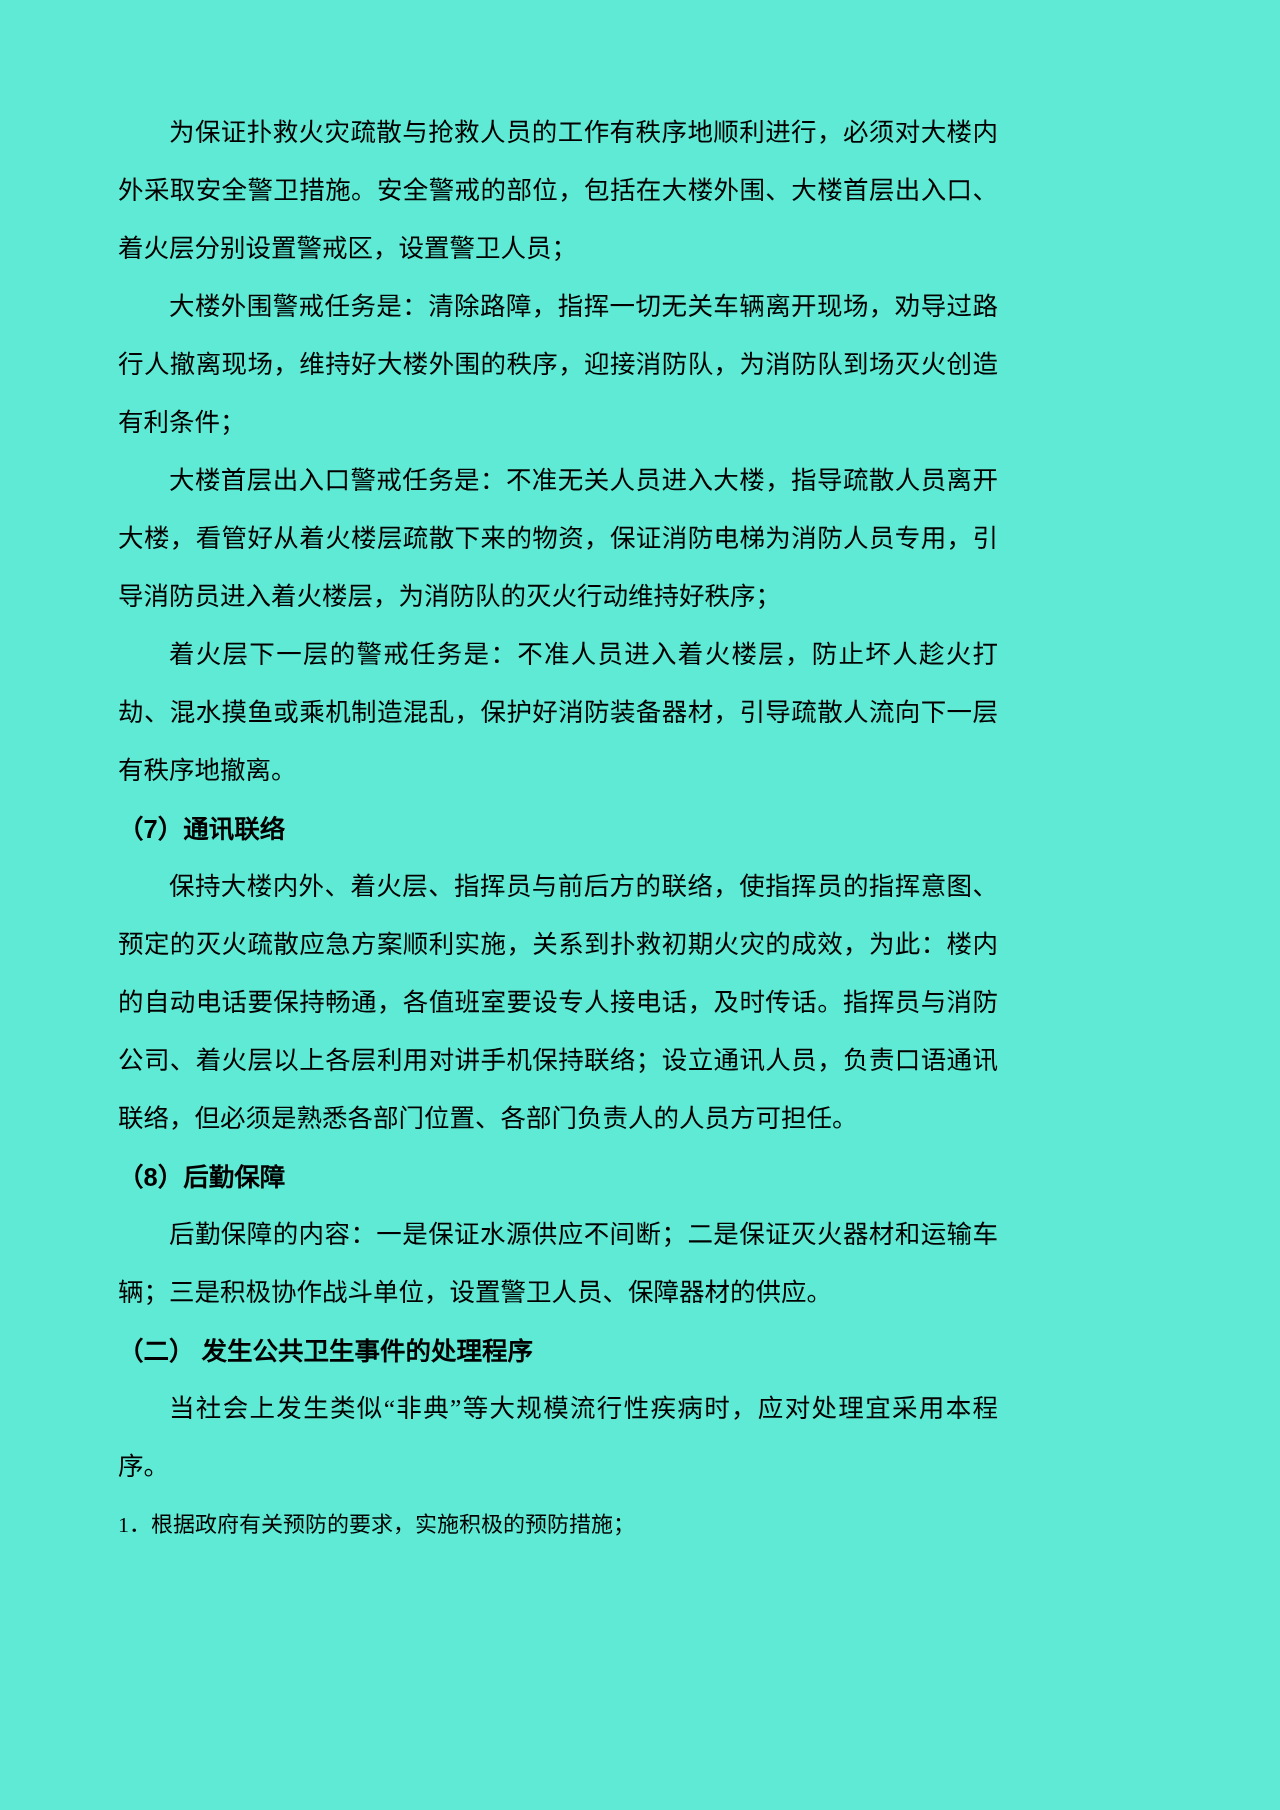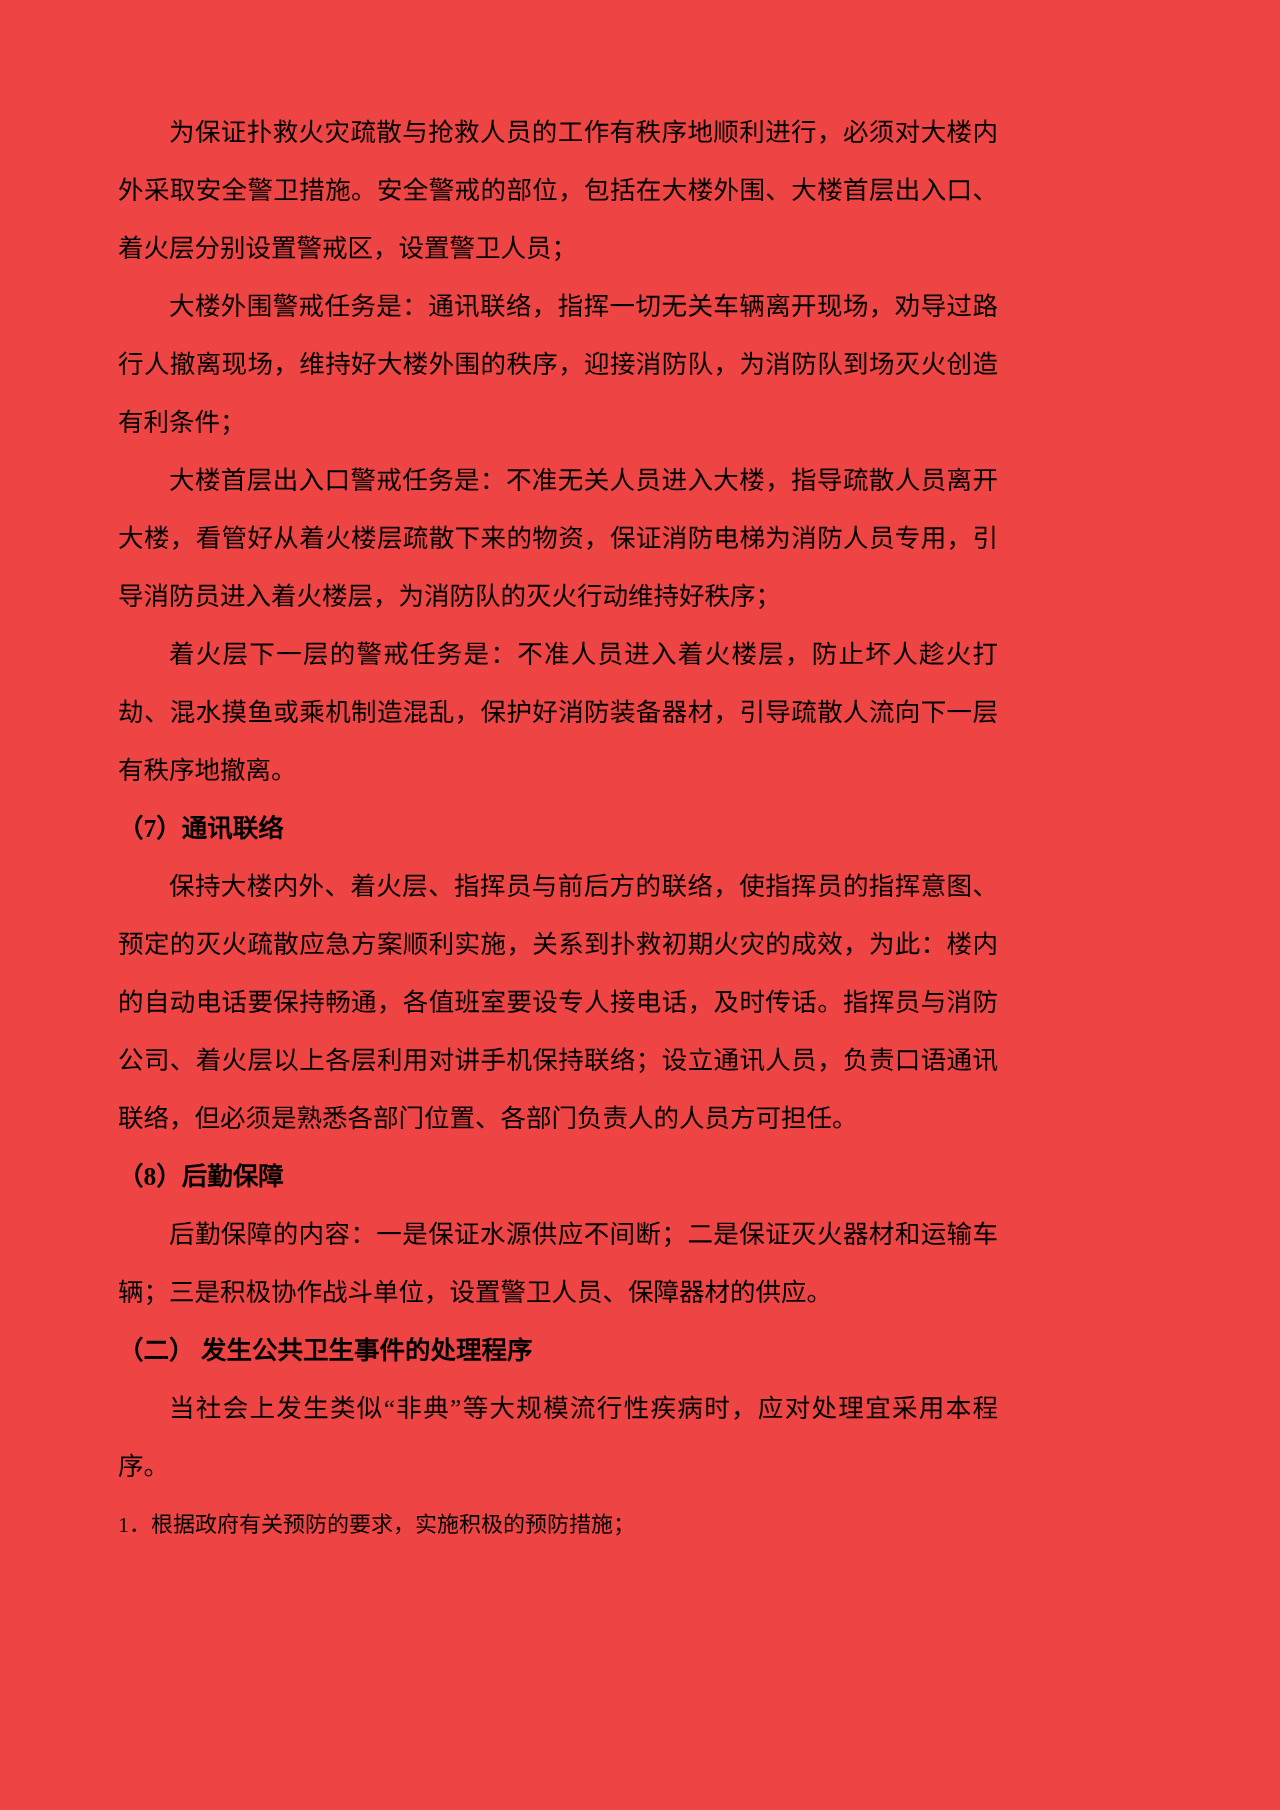--- a/index.html
+++ b/index.html
@@ -10,21 +10,21 @@
   }
   body {
     font-family: "Liberation Serif", "DejaVu Serif", serif;
     color: #000000;
   }
   .page {
     position: relative;
     width: 1280px;
     height: 1810px;
     margin: 0 auto;
-    background: #ef4444;
+    background: #5eead4;
     box-sizing: border-box;
     overflow: hidden;
     padding-left: 33px;
   }
   .content {
     position: absolute;
     left: 118px;
     top: 104px;
     width: 880px;
   }
@@ -40,21 +40,21 @@
     font-weight: 400;
     word-break: break-all;
     white-space: normal;
   }
   
   p.heading {
     margin: 0;
     font-size: 25.5px;
     line-height: 58px;
     font-weight: bold;
-    font-family: Liberation Serif, serif;
+    font-family: Liberation Sans, sans-serif;
     text-indent: 0;
     text-align: left;
     letter-spacing: 0px;
   }
   
   p.list-line {
     margin: 0;
     font-size: 22px;
     line-height: 58px;
     text-align: justify;
@@ -65,21 +65,21 @@
   }
 </style>
 </head>
 <body>
 
 <div class="page">
   <div class="content">
 
     <p class="body-para">为保证扑救火灾疏散与抢救人员的工作有秩序地顺利进行，必须对大楼内外采取安全警卫措施。安全警戒的部位，包括在大楼外围、大楼首层出入口、着火层分别设置警戒区，设置警卫人员；</p>
 
-    <p class="body-para">大楼外围警戒任务是：通讯联络，指挥一切无关车辆离开现场，劝导过路行人撤离现场，维持好大楼外围的秩序，迎接消防队，为消防队到场灭火创造有利条件；</p>
+    <p class="body-para">大楼外围警戒任务是：清除路障，指挥一切无关车辆离开现场，劝导过路行人撤离现场，维持好大楼外围的秩序，迎接消防队，为消防队到场灭火创造有利条件；</p>
 
     <p class="body-para">大楼首层出入口警戒任务是：不准无关人员进入大楼，指导疏散人员离开大楼，看管好从着火楼层疏散下来的物资，保证消防电梯为消防人员专用，引导消防员进入着火楼层，为消防队的灭火行动维持好秩序；</p>
 
     <p class="body-para">着火层下一层的警戒任务是：不准人员进入着火楼层，防止坏人趁火打劫、混水摸鱼或乘机制造混乱，保护好消防装备器材，引导疏散人流向下一层有秩序地撤离。</p>
 
     <p class="heading">（7）通讯联络</p>
 
     <p class="body-para">保持大楼内外、着火层、指挥员与前后方的联络，使指挥员的指挥意图、预定的灭火疏散应急方案顺利实施，关系到扑救初期火灾的成效，为此：楼内的自动电话要保持畅通，各值班室要设专人接电话，及时传话。指挥员与消防公司、着火层以上各层利用对讲手机保持联络；设立通讯人员，负责口语通讯联络，但必须是熟悉各部门位置、各部门负责人的人员方可担任。</p>
 
     <p class="heading">（8）后勤保障</p>

